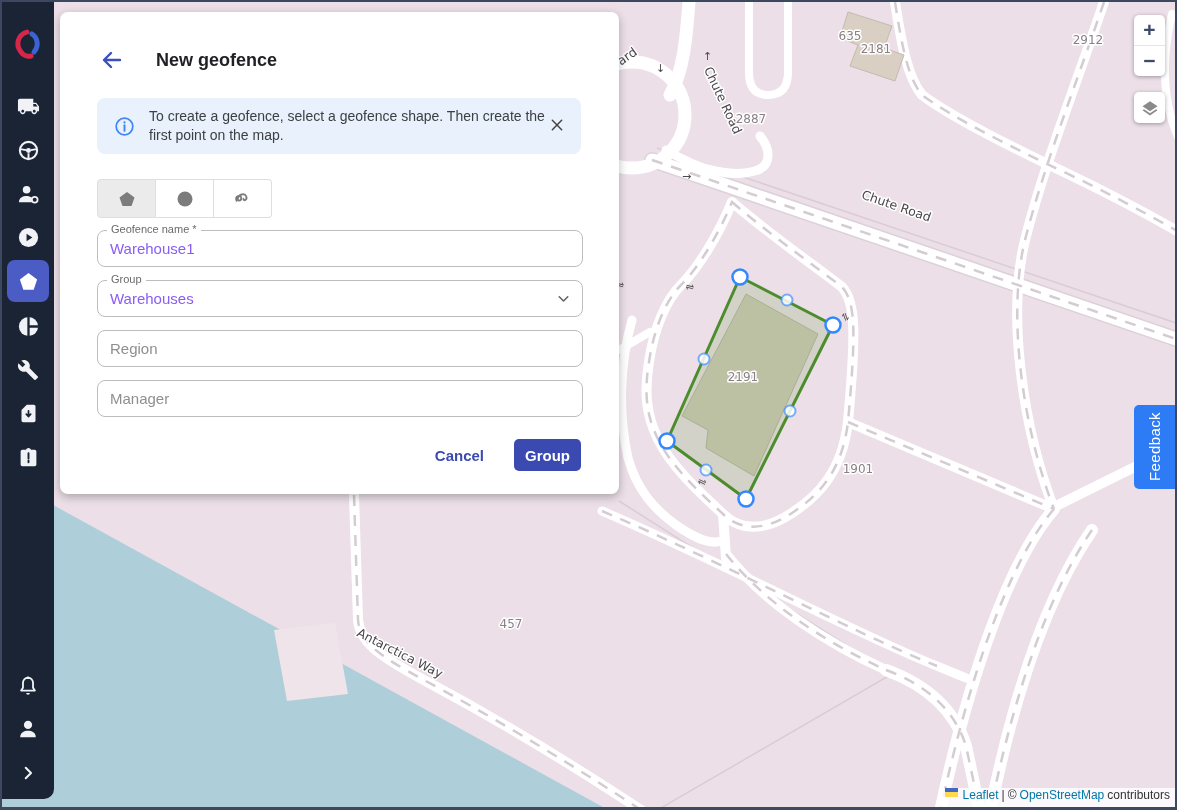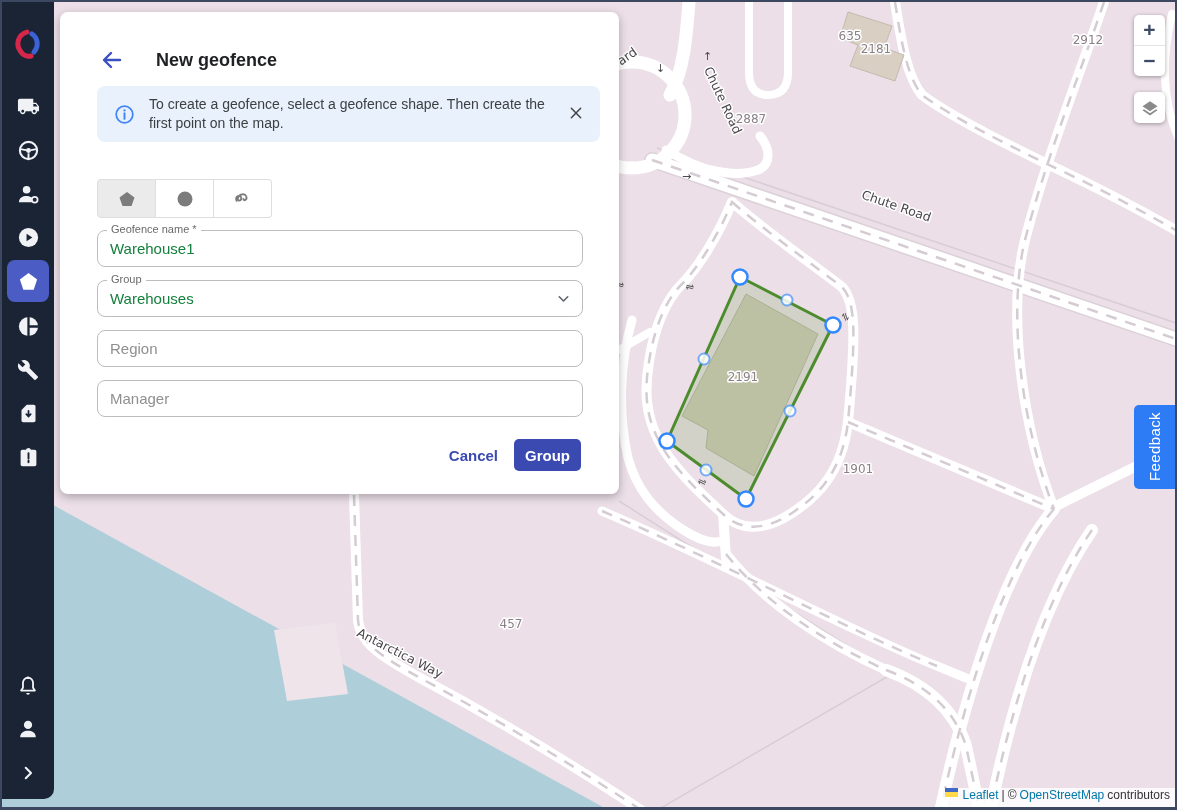--- a/index.html
+++ b/index.html
@@ -26,35 +26,35 @@
   
   .sidebar{position:absolute;left:0;top:0;width:52px;height:797px;background:#1a2435;border-radius:0 0 10px 0;z-index:30;}
   .side-item{position:absolute;left:0;width:52px;height:44px;display:flex;align-items:center;justify-content:center;cursor:pointer;}
   .side-active{position:absolute;left:5px;width:42px;height:42px;background:#4c5cc5;border-radius:8px;display:flex;align-items:center;justify-content:center;cursor:pointer;}
 
   
   .panel{position:absolute;left:58px;top:10px;width:559px;height:482px;background:#fff;border-radius:8px;box-shadow:0 3px 10px rgba(0,0,0,.28);z-index:20;}
   .panel-header{position:absolute;left:40px;top:36px;display:flex;align-items:center;gap:32px;}
   .panel-title{font-size:18px;font-weight:bold;color:#202124;}
   .backbtn{cursor:pointer;display:flex;}
-  .banner{position:absolute;left:37px;top:74px;width:484px;height:56px;background:#e9f1fc;border-radius:8px;padding-left:19px;}
+  .banner{position:absolute;left:37px;top:86px;width:484px;height:56px;background:#e9f1fc;border-radius:8px;}
   .banner-icon{position:absolute;left:17px;top:18px;}
   .banner-text{position:absolute;left:52px;top:9px;width:400px;font-size:14px;line-height:19px;color:#3c4043;}
   .banner-close{position:absolute;right:13px;top:16px;width:22px;height:22px;display:flex;align-items:center;justify-content:center;font-size:19px;color:#424242;cursor:pointer;}
   .shape-row{position:absolute;left:37px;top:167px;display:flex;}
   .shape-btn{width:57px;height:37px;border:1px solid #dedede;border-left-width:0;background:#fff;display:flex;align-items:center;justify-content:center;cursor:pointer;}
   .shape-btn:first-child{border-left-width:1px;border-radius:4px 0 0 4px;}
   .shape-btn:last-child{border-radius:0 4px 4px 0;}
   .shape-btn.sel{background:#ebebeb;}
   .field{position:absolute;left:37px;width:484px;height:35px;border:1px solid #bdbdbd;border-radius:8px;background:#fff;}
-  .field input{position:absolute;left:0;top:0;width:100%;height:100%;border:none;outline:none;background:transparent;padding:0 12px;font-size:15px;color:#15803d;font-family:"Liberation Sans",sans-serif;box-sizing:border-box;}
+  .field input{position:absolute;left:0;top:0;width:100%;height:100%;border:none;outline:none;background:transparent;padding:0 12px;font-size:15px;color:#8b5cf6;font-family:"Liberation Sans",sans-serif;box-sizing:border-box;}
   .field input::placeholder{color:#8f8f8f;opacity:1;}
   .flabel{position:absolute;left:9px;top:-8px;background:#fff;padding:0 4px;font-size:11px;color:#6a6a6a;white-space:nowrap;}
   .fchevron{position:absolute;right:10px;top:9px;pointer-events:none;}
-  .btn-row{position:absolute;right:38px;top:427px;display:flex;align-items:center;gap:8px;}
+  .btn-row{position:absolute;right:38px;top:427px;display:flex;align-items:center;gap:22px;}
   .btn-cancel{color:#3a4ab0;font-size:15px;font-weight:bold;cursor:pointer;padding:6px 8px;}
   .btn-save{background:#3a4ab0;color:#fff;font-size:15px;font-weight:bold;border:none;border-radius:5px;width:67px;height:32px;cursor:pointer;font-family:"Liberation Sans",sans-serif;}
 </style>
 </head>
 <body>
 
 <div class="screen">
 <div class="viewport">
 
   <svg class="map-svg" viewBox="0 0 1177 810">

